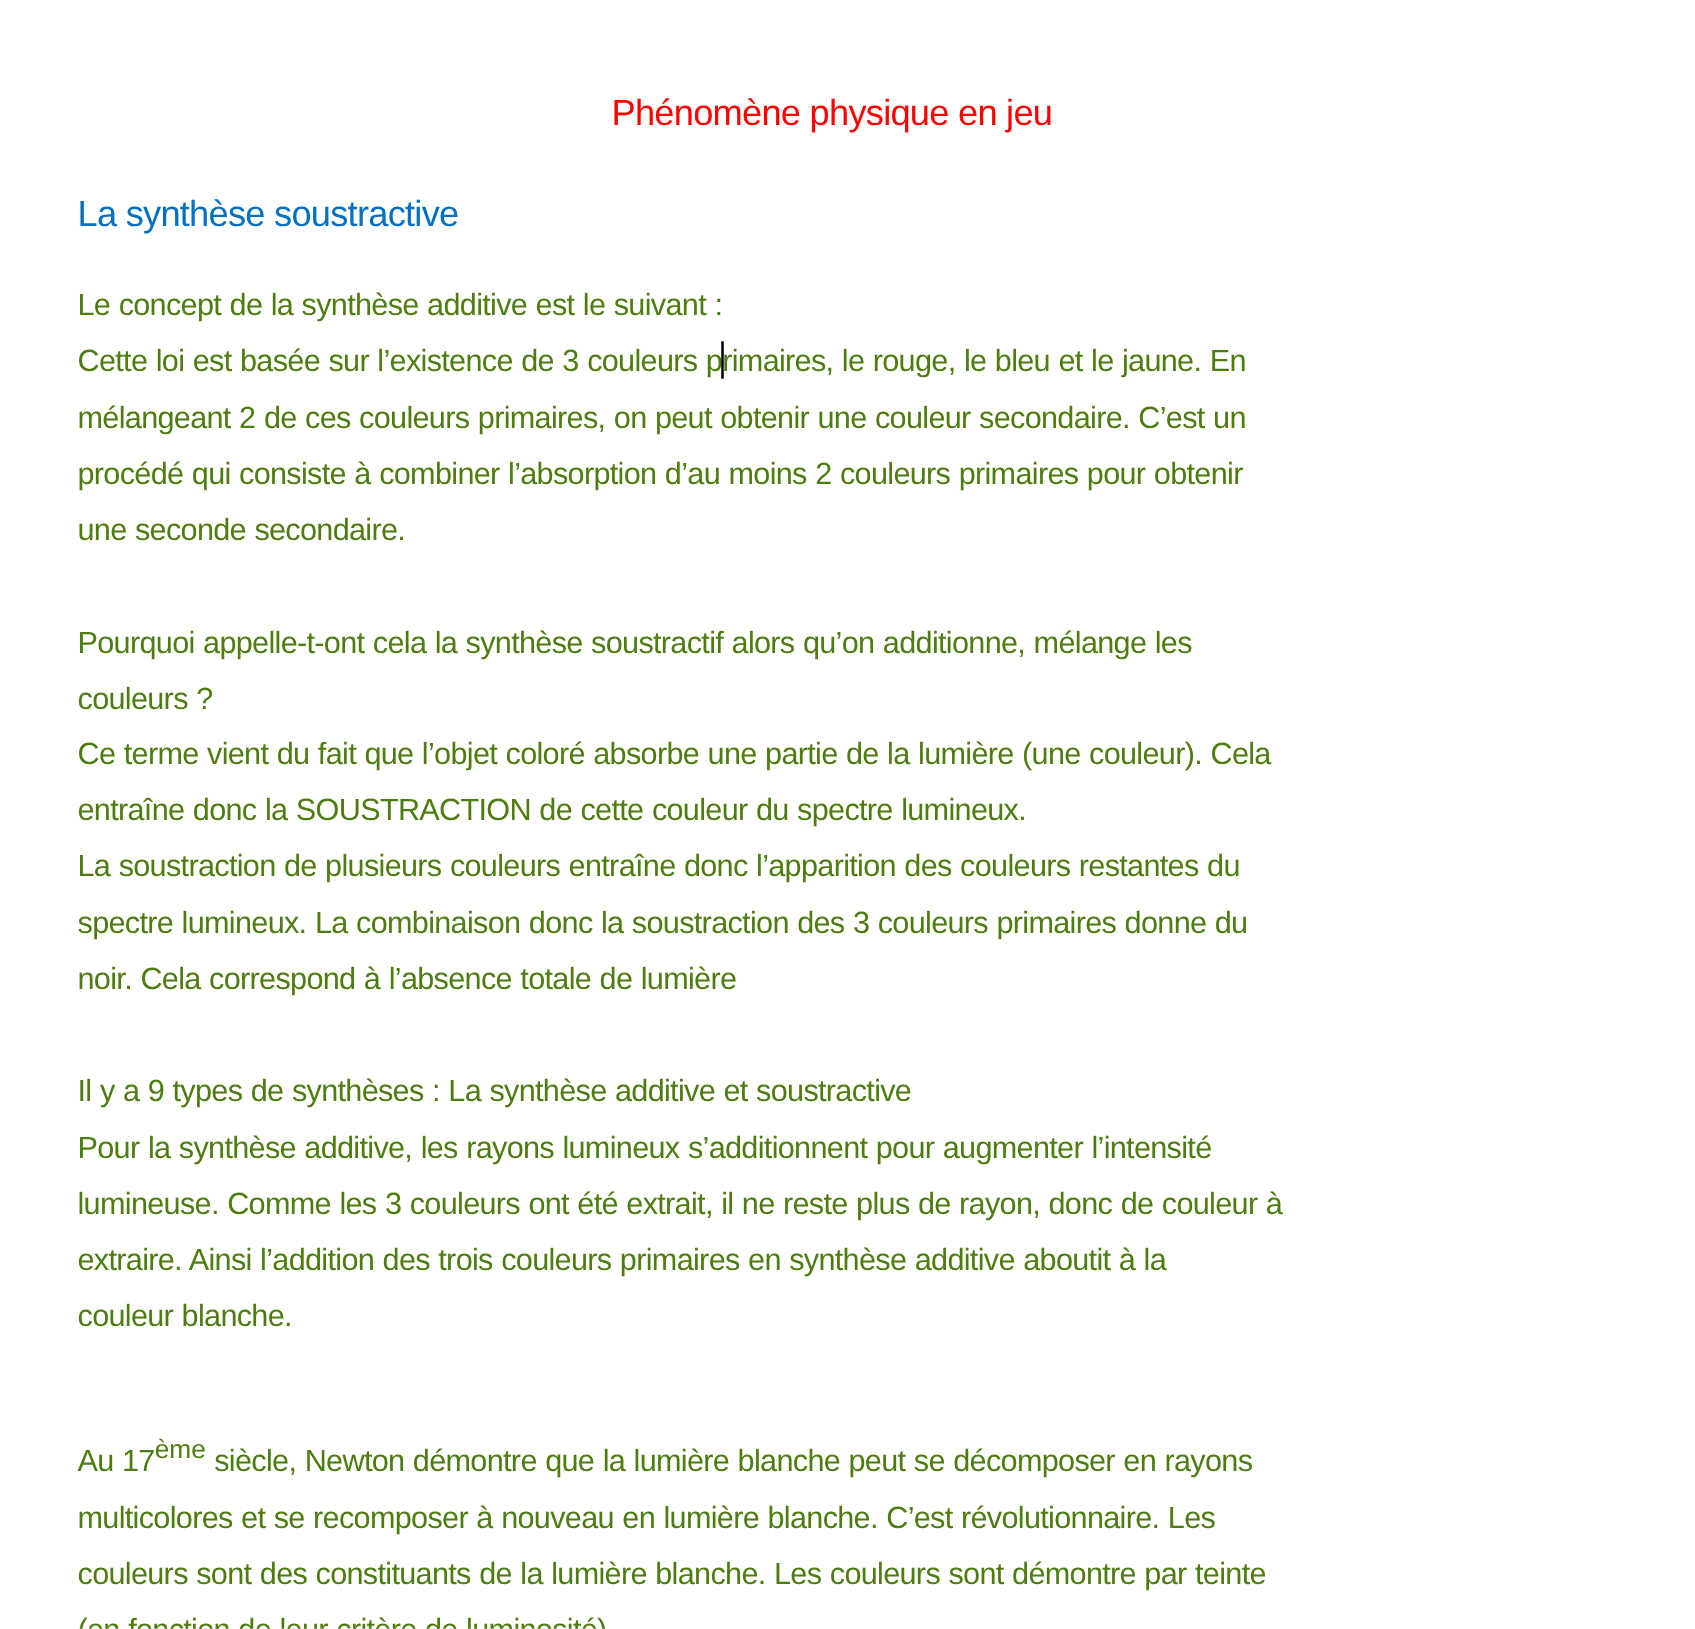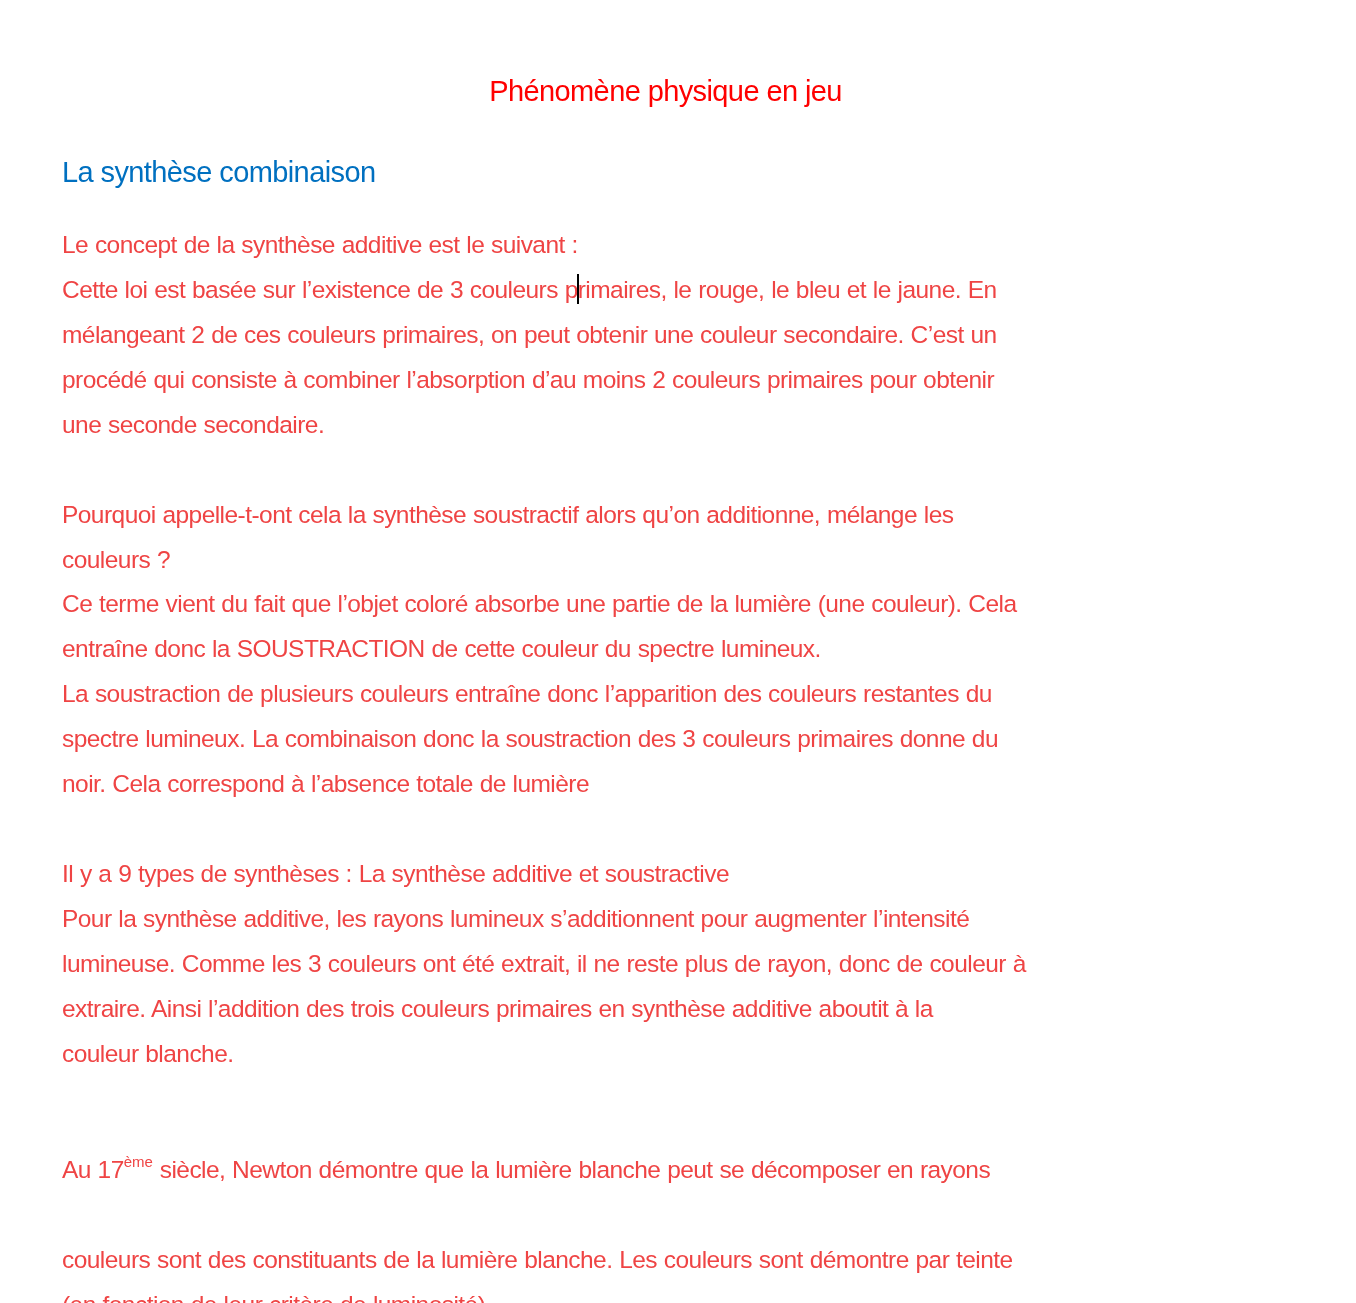--- a/index.html
+++ b/index.html
@@ -10,32 +10,32 @@
     font-family: "Liberation Sans", sans-serif; font-size: 29px; color: #ff0000;
     letter-spacing: -0.6px; line-height: 40px; white-space: nowrap;
   }
   .heading {
     position: absolute; left: 62px; top: 117px;
     font-family: "Liberation Sans", sans-serif; font-size: 29px; color: #0070c0;
     letter-spacing: -0.6px; line-height: 40px; white-space: nowrap;
   }
   .line {
     position: absolute; left: 62px;
-    font-family: "Liberation Sans", sans-serif; font-size: 24.5px; color: #ef4444;
+    font-family: "Liberation Sans", sans-serif; font-size: 24.5px; color: #4d7c0f;
     letter-spacing: -0.55px; word-spacing: 0.5px; line-height: 34px; white-space: nowrap;
   }
   .caret { display: inline-block; width: 1.5px; height: 30px; background: #000; vertical-align: -6px; margin: 0 -0.75px; }
-  sup { font-size: 15px; vertical-align: 11px; line-height: 0; letter-spacing: 0; }
+  sup { font-size: 21px; vertical-align: 11px; line-height: 0; letter-spacing: 0; }
 </style>
 </head>
 <body>
 
 <div class="page">
   <div class="title">Phénomène physique en jeu</div>
-  <div class="heading">La synthèse combinaison</div>
+  <div class="heading">La synthèse soustractive</div>
 
   <div class="line" style="top:193px">Le concept de la synthèse additive est le suivant :</div>
   <div class="line" style="top:238px"><span>Cette loi est basée sur l’existence de 3 couleurs p</span><span class="caret"></span><span>rimaires, le rouge, le bleu et le jaune. En</span></div>
   <div class="line" style="top:283px">mélangeant 2 de ces couleurs primaires, on peut obtenir une couleur secondaire. C’est un</div>
   <div class="line" style="top:328px">procédé qui consiste à combiner l’absorption d’au moins 2 couleurs primaires pour obtenir</div>
   <div class="line" style="top:463px">Pourquoi appelle-t-ont cela la synthèse soustractif alors qu’on additionne, mélange les</div>
 
   <div class="line" style="top:373px">une seconde secondaire.</div>
   <div class="line" style="top:508px">couleurs ?</div>
   <div class="line" style="top:552px">Ce terme vient du fait que l’objet coloré absorbe une partie de la lumière (une couleur). Cela</div>
@@ -44,15 +44,16 @@
   <div class="line" style="top:687px">spectre lumineux. La combinaison donc la soustraction des 3 couleurs primaires donne du</div>
   <div class="line" style="top:732px">noir. Cela correspond à l’absence totale de lumière</div>
 
   <div class="line" style="top:822px">Il y a 9 types de synthèses : La synthèse additive et soustractive</div>
   <div class="line" style="top:867px">Pour la synthèse additive, les rayons lumineux s’additionnent pour augmenter l’intensité</div>
   <div class="line" style="top:912px">lumineuse. Comme les 3 couleurs ont été extrait, il ne reste plus de rayon, donc de couleur à</div>
   <div class="line" style="top:957px">extraire. Ainsi l’addition des trois couleurs primaires en synthèse additive aboutit à la</div>
   <div class="line" style="top:1002px">couleur blanche.</div>
 
   <div class="line" style="top:1118px"><span>Au 17</span><sup>ème</sup><span> siècle, Newton démontre que la lumière blanche peut se décomposer en rayons</span></div>
+  <div class="line" style="top:1163px">multicolores et se recomposer à nouveau en lumière blanche. C’est révolutionnaire. Les</div>
   <div class="line" style="top:1208px">couleurs sont des constituants de la lumière blanche. Les couleurs sont démontre par teinte</div>
   <div class="line" style="top:1253px">(en fonction de leur critère de luminosité).</div>
 </div>
 
 </body></html>

